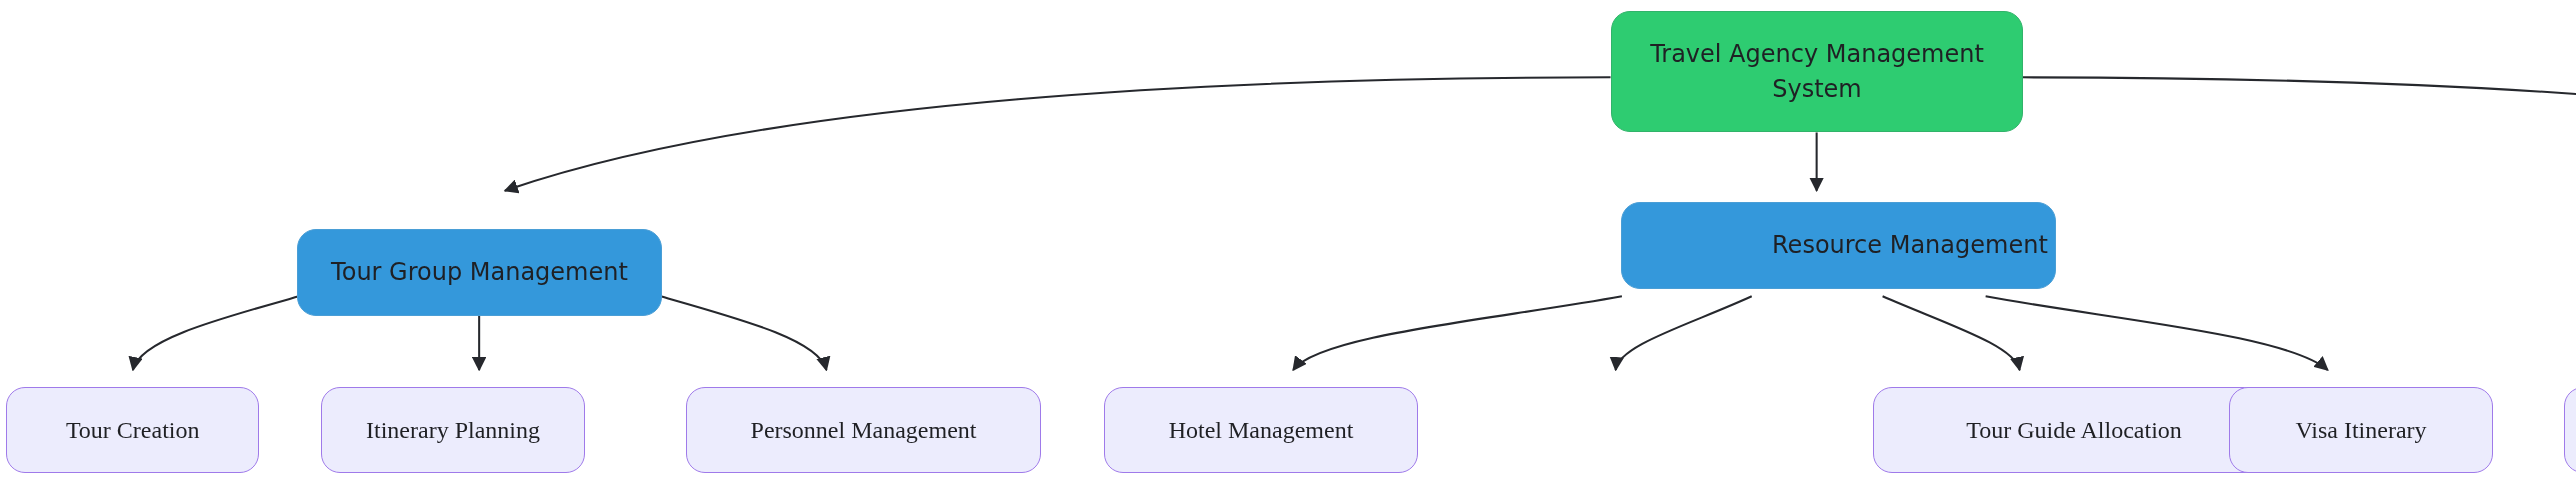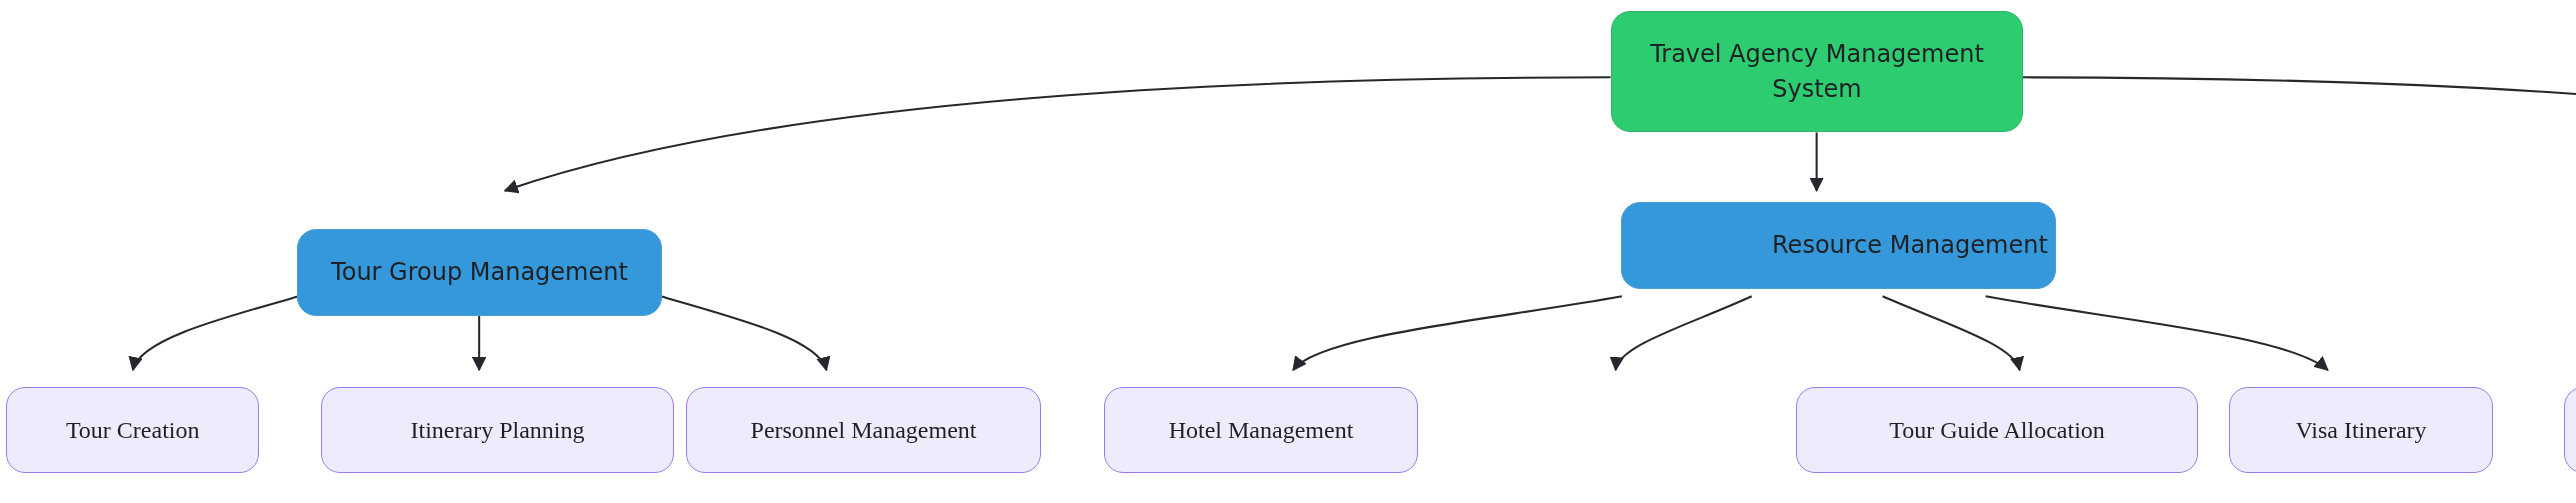--- a/index.html
+++ b/index.html
@@ -98,34 +98,34 @@
   </div>
 
   <div class="node node-branch" style="left:1621px; top:202px; width:435px; height:87px;justify-content:flex-end;">
     <span class="node-label">Resource Management</span>
   </div>
 
   <div class="node node-leaf" style="left:6.2px; top:387px; width:253px; height:86px;">
     <span class="node-label">Tour Creation</span>
   </div>
 
-  <div class="node node-leaf" style="left:321px; top:387px; width:353px; height:86px;">
+  <div class="node node-leaf" style="left:321px; top:387px; width:264px; height:86px;">
     <span class="node-label">Itinerary Planning</span>
   </div>
 
   <div class="node node-leaf" style="left:1104px; top:387px; width:314px; height:86px;">
     <span class="node-label">Hotel Management</span>
   </div>
 
   <div class="node node-leaf" style="left:686px; top:387px; width:355px; height:86px;">
     <span class="node-label">Personnel Management</span>
   </div>
 
 
-  <div class="node node-leaf" style="left:1796px; top:387px; width:402px; height:86px;">
+  <div class="node node-leaf" style="left:1873px; top:387px; width:402px; height:86px;">
     <span class="node-label">Tour Guide Allocation</span>
   </div>
 
   <div class="node node-leaf" style="left:2229px; top:387px; width:264px; height:86px;">
     <span class="node-label">Visa Itinerary</span>
   </div>
 
   <div class="node node-leaf" style="left:2564px; top:387px; width:305px; height:86px;">
     
   </div>

